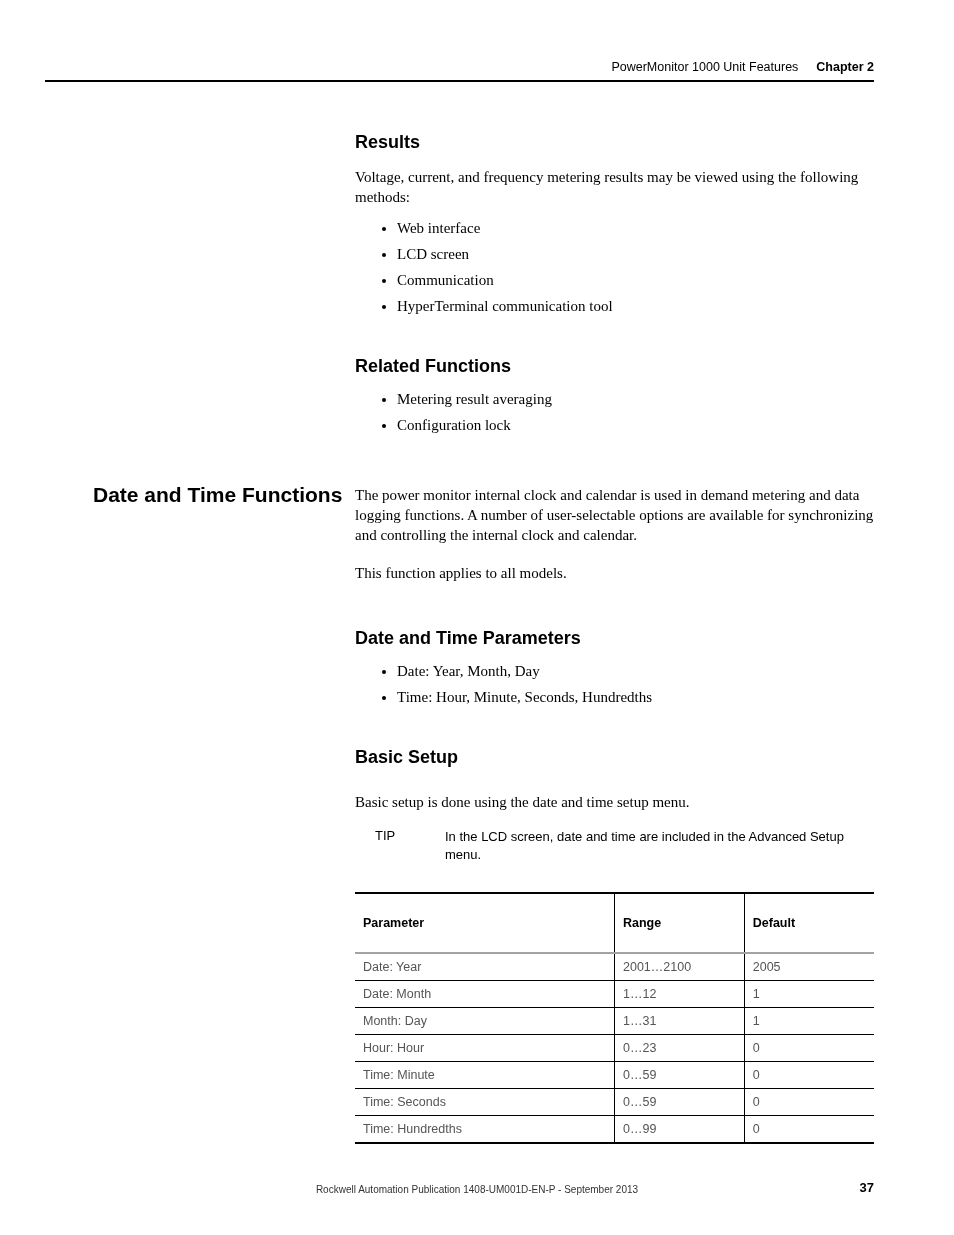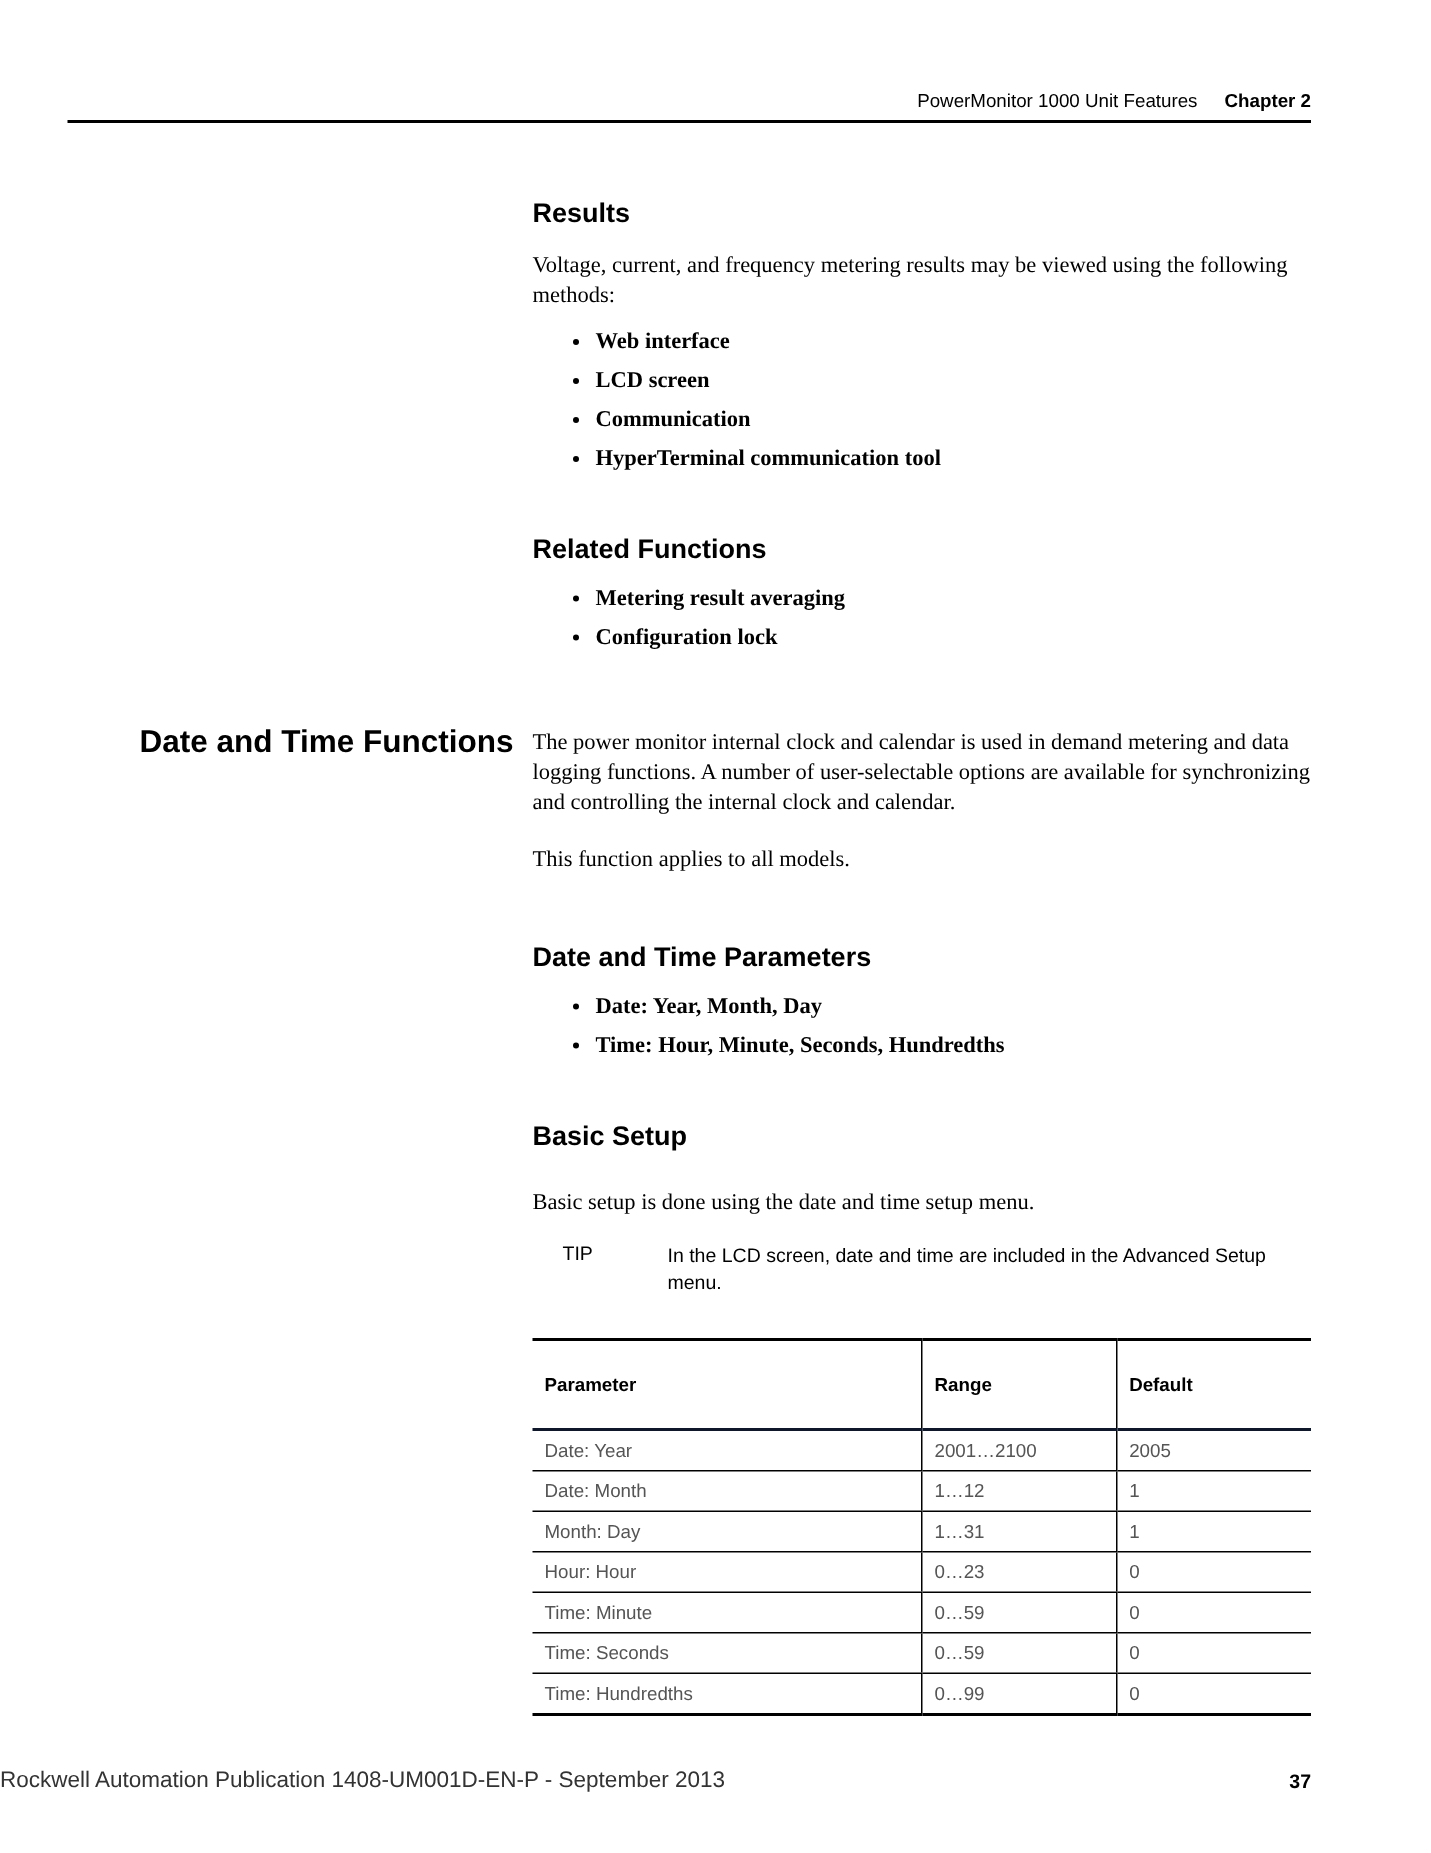--- a/index.html
+++ b/index.html
@@ -48,21 +48,20 @@
     font-size: 15px;
     line-height: 1.35;
     margin: 0 0 8px 0;
   }
   ul.bullets {
     font-family: Georgia, 'Times New Roman', serif;
     font-size: 15px;
     line-height: 1.6;
     margin: 4px 0 0 0;
     padding-left: 42px;
-    font-weight: bold;
   }
   ul.bullets li {
     margin-bottom: 2px;
   }
   .sidebar-heading {
     position: absolute;
     left: 45px;
     font-family: Arial, Helvetica, sans-serif;
     font-weight: bold;
     font-size: 21px;
@@ -88,21 +87,21 @@
     width: 100%;
     border-collapse: collapse;
     font-family: Arial, Helvetica, sans-serif;
     font-size: 12.5px;
   }
   table.params th {
     text-align: left;
     font-weight: bold;
     padding: 22px 8px;
     border-top: 2px solid #000;
-    border-bottom: 2px solid #0f172a;
+    border-bottom: 2px solid #a3a3a3;
     border-left: 1px solid #000;
   }
   table.params th:first-child {
     border-left: none;
   }
   table.params td {
     padding: 6px 8px;
     border-bottom: 1px solid #000;
     border-left: 1px solid #000;
     color: #555;
@@ -114,22 +113,23 @@
     border-bottom: 2px solid #000;
   }
   .col-param { width: 50%; }
   .col-range { width: 25%; }
   .col-default { width: 25%; }
   .footer {
     position: absolute;
     bottom: 40px;
     left: 0;
     right: 0;
-    font-family: Arial, Helvetica, sans-serif;
-    font-size: 15px;
+    text-align: center;
+    font-family: Arial, Helvetica, sans-serif;
+    font-size: 10px;
     color: #333;
   }
   .page-number {
     position: absolute;
     bottom: 40px;
     right: 80px;
     font-family: Arial, Helvetica, sans-serif;
     font-size: 13px;
     font-weight: bold;
   }

